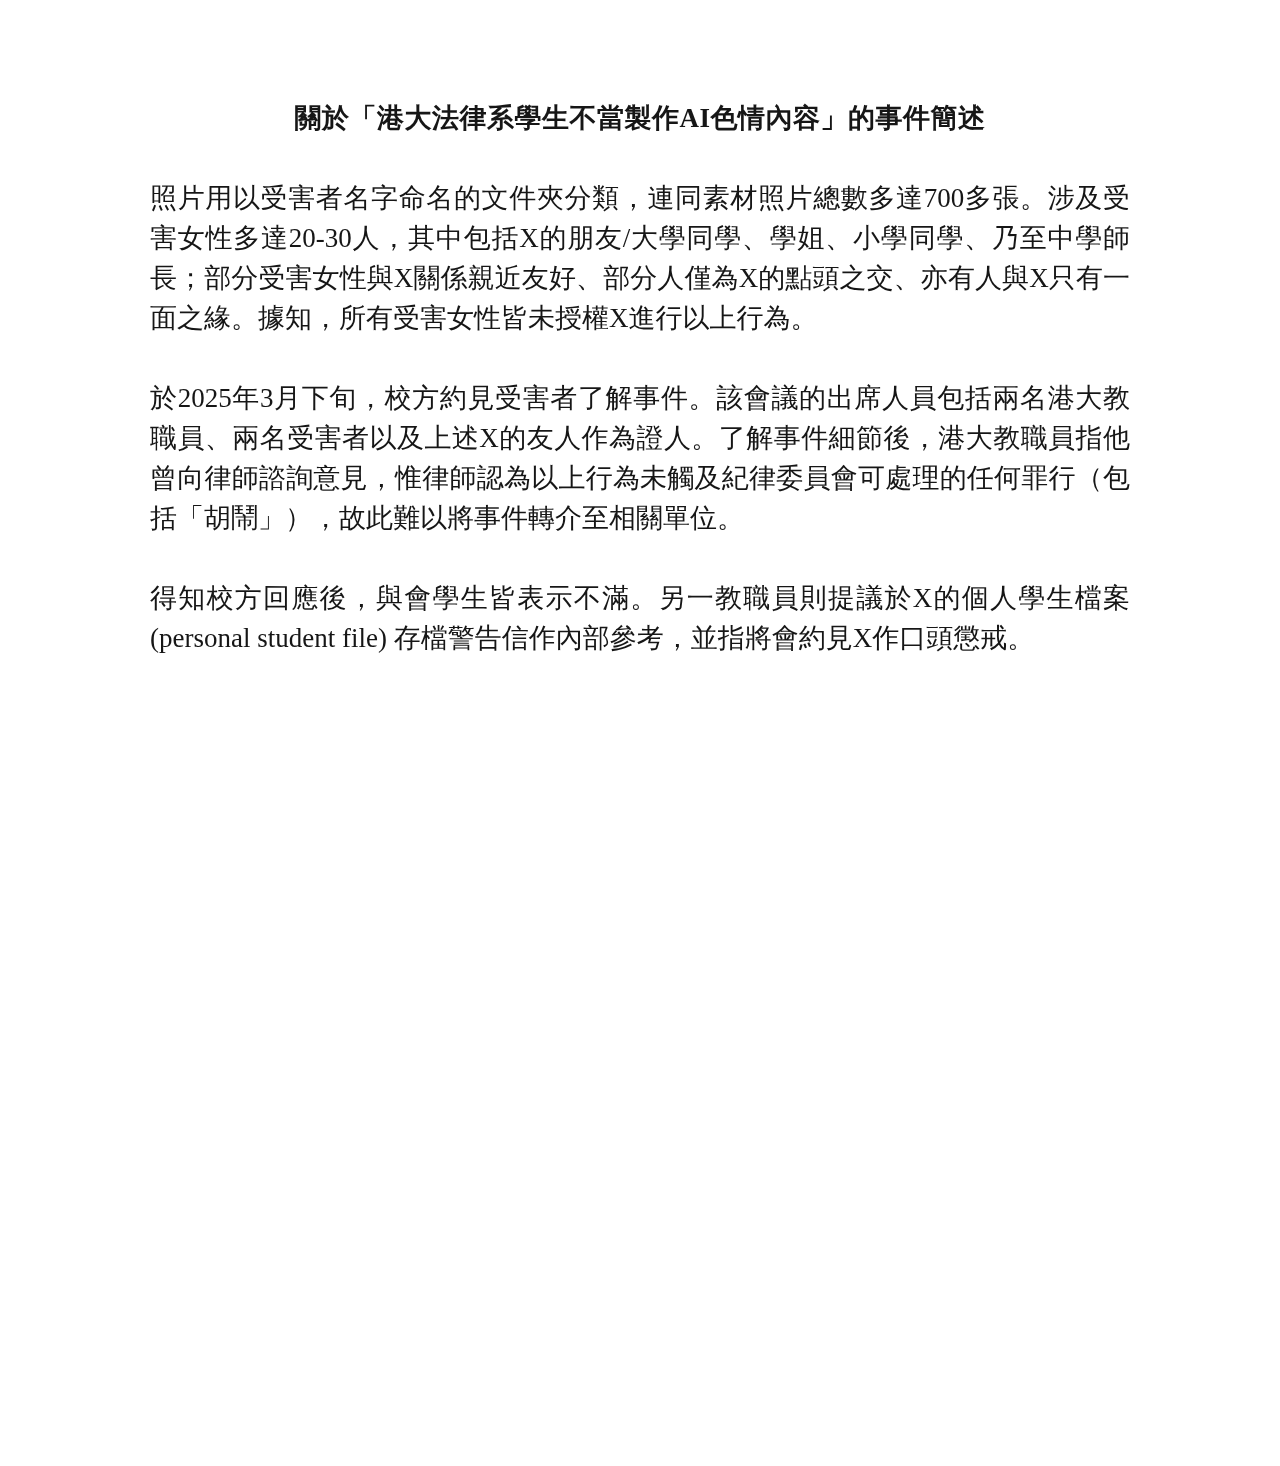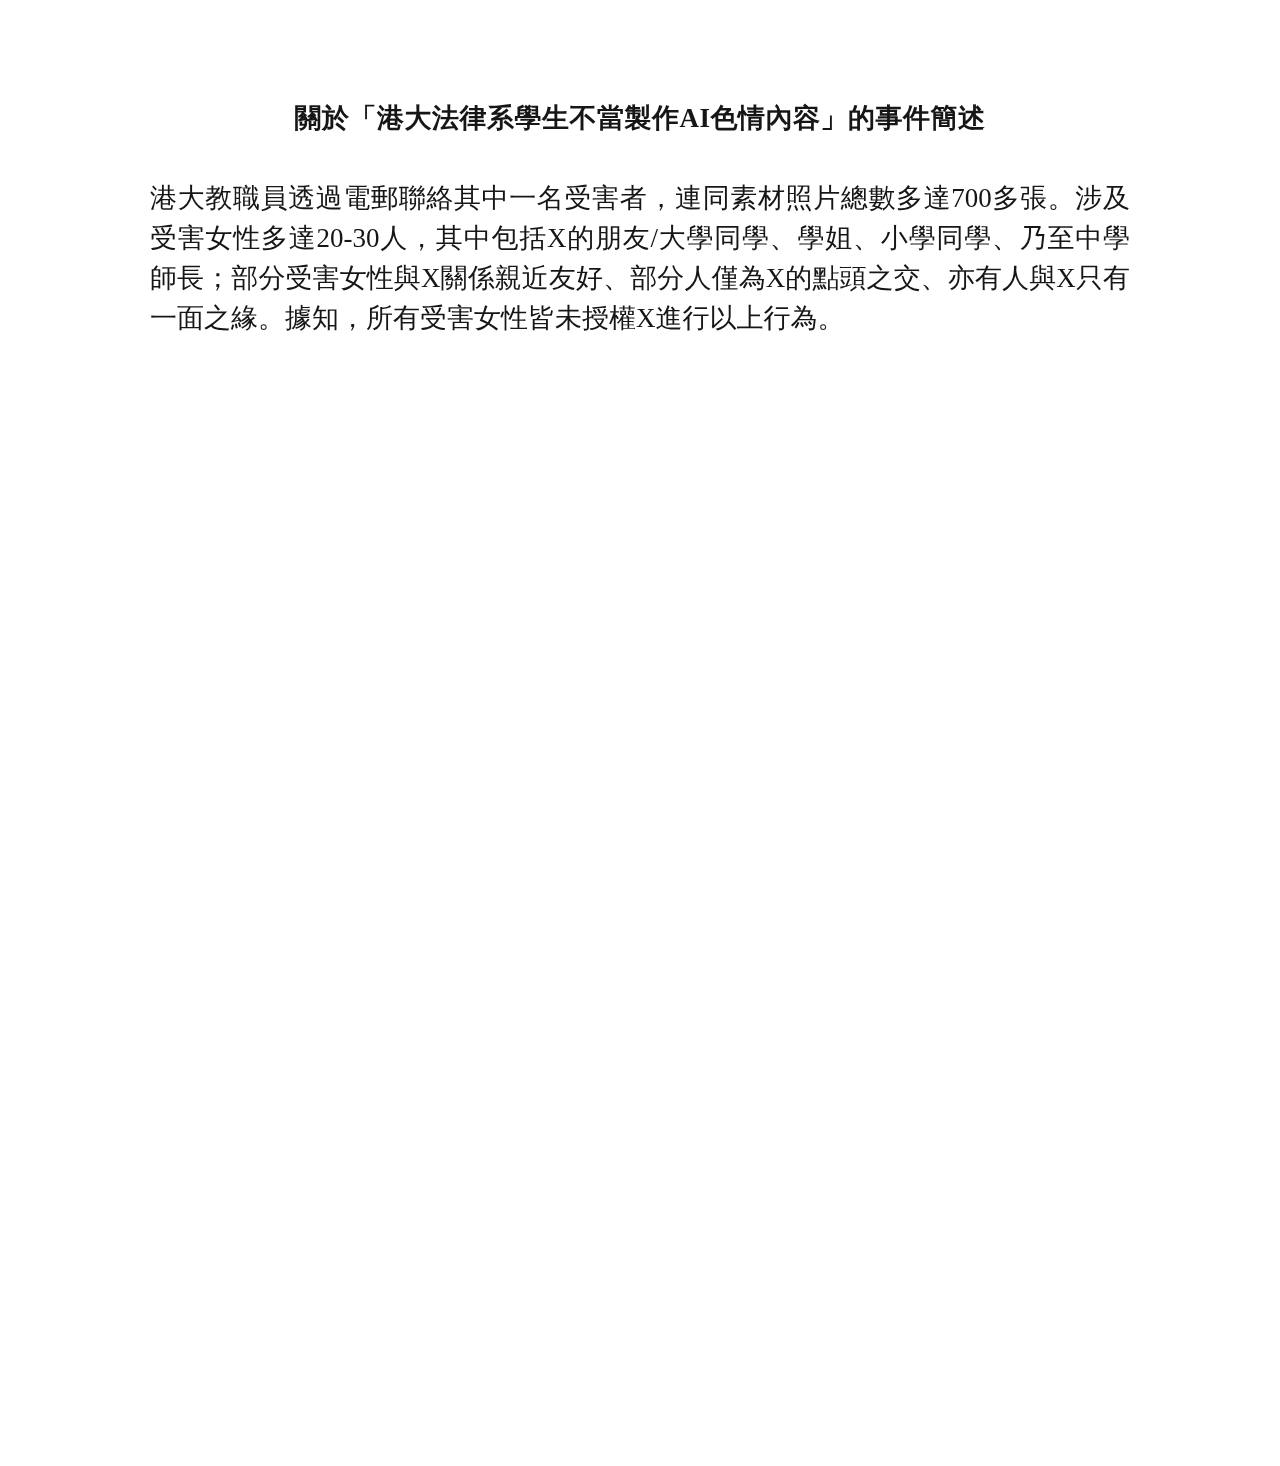--- a/index.html
+++ b/index.html
@@ -45,20 +45,22 @@
   }
 </style>
 </head>
 <body>
 
 <div class="page">
 
   <h1 class="doc-title">關於「港大法律系學生不當製作AI色情內容」的事件簡述</h1>
 
 
-  <p class="para">港大教職員透過電郵聯絡其中一名受害者，連同素材照片總數多達700多張。涉及受害女性多達20-30人，其中包括X的朋友/大學同學、學姐、小學同學、乃至中學師長；部分受害女性與X關係親近友好、部分人僅為X的點頭之交、亦有人與X只有一面之緣。據知，所有受害女性皆未授權X進行以上行為。</p>
+  <p class="para">照片用以受害者名字命名的文件夾分類，連同素材照片總數多達700多張。涉及受害女性多達20-30人，其中包括X的朋友/大學同學、學姐、小學同學、乃至中學師長；部分受害女性與X關係親近友好、部分人僅為X的點頭之交、亦有人與X只有一面之緣。據知，所有受害女性皆未授權X進行以上行為。</p>
 
 
 
+  <p class="para">於2025年3月下旬，校方約見受害者了解事件。該會議的出席人員包括兩名港大教職員、兩名受害者以及上述X的友人作為證人。了解事件細節後，港大教職員指他曾向律師諮詢意見，惟律師認為以上行為未觸及紀律委員會可處理的任何罪行（包括「胡鬧」），故此難以將事件轉介至相關單位。</p>
 
+  <p class="para">得知校方回應後，與會學生皆表示不滿。另一教職員則提議於X的個人學生檔案 (personal student file) 存檔警告信作內部參考，並指將會約見X作口頭懲戒。</p>
 
 
 </div>
 
 </body></html>

